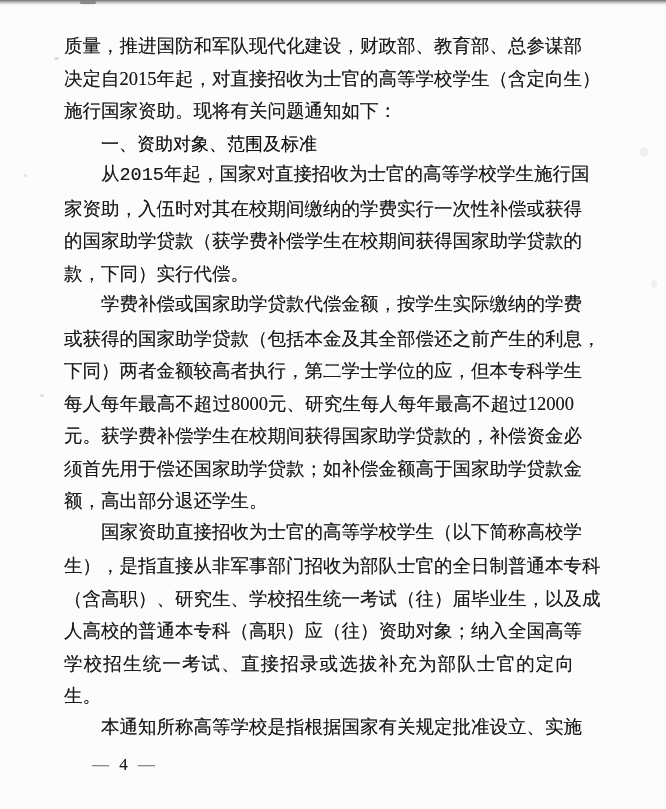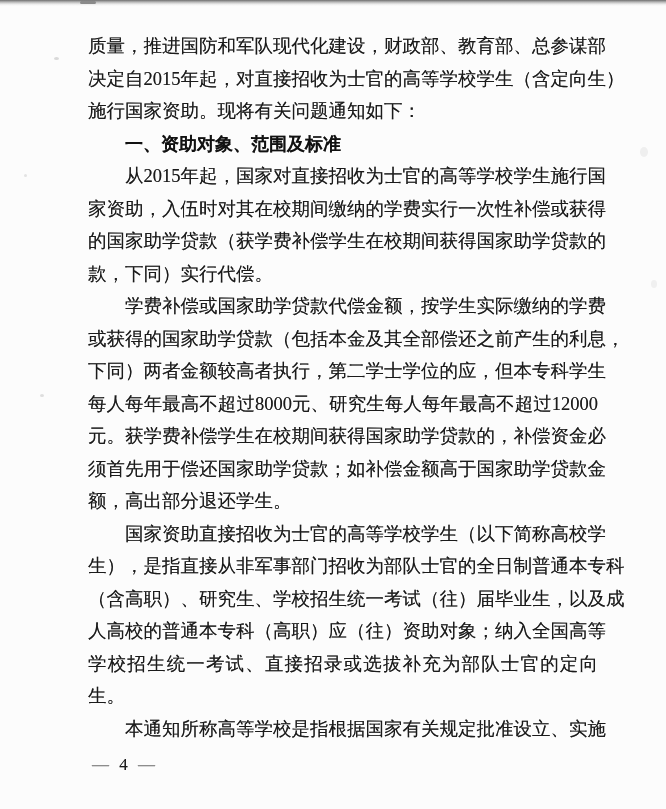--- a/index.html
+++ b/index.html
@@ -27,40 +27,40 @@
   }
   .speck { position: absolute; border-radius: 50%; }
   .speck.s1 { left: 54px;  top: 57px;  width: 5px; height: 3px; background: #d9d9d9; }
   .speck.s2 { left: 24px;  top: 174px; width: 3px; height: 3px; background: #e3e3e3; }
   .speck.s3 { left: 40px;  top: 394px; width: 4px; height: 3px; background: #dedede; }
   .speck.s4 { left: 640px; top: 147px; width: 8px; height: 10px; background: #efefef; }
   .speck.s5 { left: 651px; top: 280px; width: 6px; height: 8px; background: #f0f0f0; }
 
   .text-block {
     position: absolute;
-    left: 88px; top: 30px;
+    left: 64px; top: 30px;
     width: 510px;
     font-size: 18.5px;
     line-height: 32.5px;
     color: #1b1b1b;
     text-shadow: 0 0 0.4px rgba(0,0,0,0.55);
   }
   .line {
     display: block;
     text-align: justify;
     text-align-last: justify;
     white-space: nowrap;
   }
   .line.short {
     text-align-last: left;
     white-space: normal;
   }
-  .line.indent { text-indent: 37px; }
+  .line.indent { text-indent: 37px; font-family: Liberation Mono, monospace; }
   .line.heading {
-    font-weight: 700;
+    font-weight: 400;
     font-family: "Liberation Sans", "DejaVu Sans", sans-serif;
     font-size: 18px;
     text-align-last: left;
     color: #111111;
   }
   .page-footer {
     position: absolute;
     left: 92px; top: 755px;
     font-size: 17px;
     letter-spacing: 1px;

